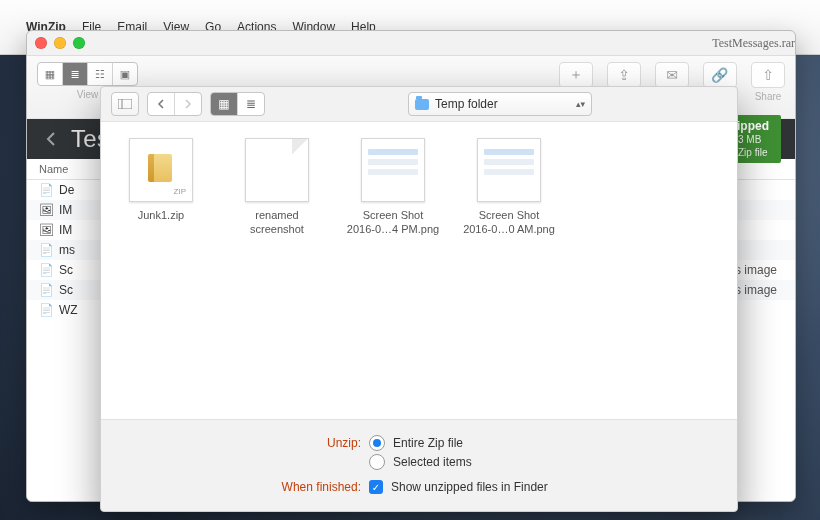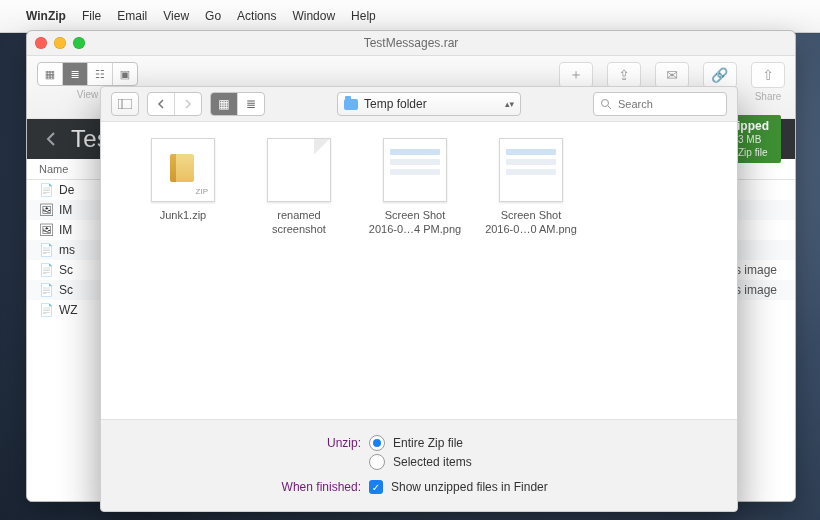--- a/index.html
+++ b/index.html
@@ -1,27 +1,27 @@
 <!DOCTYPE html>
 <html><head>
 <meta charset="utf-8">
 <style>
   html, body { margin:0; padding:0; width:820px; height:520px; font-family:-apple-system,"Helvetica Neue",Arial,sans-serif; font-size:12px; color:#333; overflow:hidden; }
   
   .desktop { position:absolute; inset:0; background:
     radial-gradient(circle at 70% 30%, #7a8ea6 0%, #3a4d66 45%, #1a2433 100%);
   }
   
-  .menubar { position:relative; height:22px; background:linear-gradient(#fdfdfd,#f4f4f4); display:flex; align-items:center; padding:5px 10px; gap:16px; border-bottom:1px solid #d0d0d0; box-shadow:0 1px 0 rgba(0,0,0,.05);}
+  .menubar { position:relative; height:22px; background:linear-gradient(#fdfdfd,#f4f4f4); display:flex; align-items:center; padding:16px 10px; gap:16px; border-bottom:1px solid #d0d0d0; box-shadow:0 1px 0 rgba(0,0,0,.05);}
   .apple { font-size:14px; line-height:1; }
   .menubar span.app { font-weight:700; }
   .menubar span { cursor:default; }
   
   .winzip-window { position:absolute; left:26px; top:30px; width:768px; height:470px; background:#f2f2f2; border:1px solid #bcbcbc; border-radius:6px; box-shadow:0 12px 30px rgba(0,0,0,.35); overflow:hidden; }
-  .titlebar { height:24px; position:relative; display:flex; align-items:center; justify-content:center; border-bottom:1px solid #ddd; }
+  .titlebar { height:24px; position:relative; display:flex; align-items:center; justify-content:flex-end; border-bottom:1px solid #ddd;font-family:Liberation Serif, serif; }
   .traffic { position:absolute; left:8px; top:6px; display:flex; gap:7px; }
   .traffic .dot { width:12px; height:12px; border-radius:50%; box-shadow:inset 0 0 0 .5px rgba(0,0,0,.2); }
   .dot.red{background:#ff5f57;} .dot.yellow{background:#febc2e;} .dot.green{background:#28c840;}
   .titlebar .title { color:#6a6a6a; font-size:12px; }
   .wz-toolbar { height:56px; display:flex; align-items:flex-start; padding:6px 10px 0 10px; gap:24px; border-bottom:1px solid #e7e7e7; background:linear-gradient(#fafafa,#f1f1f1); }
   .seg { display:inline-flex; border:1px solid #c5c5c5; border-radius:4px; overflow:hidden; height:22px; background:#fff; }
   .seg .segitem { width:24px; display:flex; align-items:center; justify-content:center; border-right:1px solid #d5d5d5; color:#777; font-size:11px;}
   .seg .segitem:last-child{border-right:none;}
   .seg .segitem.active{ background:#7a7a7a; color:#fff;}
   .tool-col { display:flex; flex-direction:column; align-items:center; gap:3px; color:#a0a0a0; }
@@ -48,39 +48,39 @@
   .seg-sm { display:inline-flex; border:1px solid #c7c7c7; border-radius:4px; overflow:hidden; height:22px; background:#fff;}
   .seg-sm > div{ width:26px; display:flex; align-items:center; justify-content:center; border-right:1px solid #d7d7d7; color:#666; font-size:12px;}
   .seg-sm > div:last-child{border-right:none;}
   .seg-sm > div.active{ background:#7a7a7a; color:#fff;}
   .folder-popup { flex:0 0 170px; height:22px; border:1px solid #c7c7c7; border-radius:4px; background:linear-gradient(#ffffff,#f3f3f3); display:flex; align-items:center; padding:0 6px; gap:6px; margin:0 auto;}
   .folder-popup .folder-ic { width:14px; height:11px; background:#6ab3f4; border-radius:2px; position:relative;}
   .folder-popup .folder-ic::before{content:""; position:absolute; top:-3px; left:1px; width:6px; height:3px; background:#6ab3f4; border-radius:1px 1px 0 0;}
   .folder-popup .caret { margin-left:auto; color:#666; font-size:9px; line-height:1;}
   .search { height:22px; width:120px; border:1px solid #c7c7c7; border-radius:4px; background:#fff; display:flex; align-items:center; padding:0 6px; color:#9a9a9a; gap:4px;}
   .search input { border:none; outline:none; width:80px; font-size:11px; color:#555; background:transparent;}
-  .browser { flex:1; background:#fff; border-bottom:1px solid #e1e1e1; padding:16px 10px 0 24px; display:flex; gap:0; align-items:flex-start;}
+  .browser { flex:1; background:#fff; border-bottom:1px solid #e1e1e1; padding:16px 10px 0 2px; display:flex; gap:0; align-items:flex-start;}
   .thumb-item { width:116px; text-align:center; font-size:11px; color:#555; line-height:1.3; }
   .thumb-item .thumb { width:62px; height:62px; margin:0 auto 6px auto; position:relative;}
   .thumb.zip { background:#fff; border:1px solid #d6d6d6; box-shadow:0 1px 2px rgba(0,0,0,.12);}
   .thumb.zip::after{ content:"ZIP"; position:absolute; bottom:4px; right:6px; font-size:8px; color:#9c9c9c;}
   .thumb.zip::before{ content:""; position:absolute; left:18px; top:15px; width:24px; height:28px;
      background:
        linear-gradient(#e2b24b,#cf9a2e) left/6px 100% no-repeat,
        linear-gradient(#f3d98c,#e9c060);
      border-radius:2px;}
   .thumb.file { background:#fff; border:1px solid #d6d6d6; box-shadow:0 1px 2px rgba(0,0,0,.12);}
   .thumb.file::before{content:""; position:absolute; right:0; top:0; width:16px; height:16px;
      background:linear-gradient(135deg,#eaeaea 50%, transparent 50%);}
   .thumb.shot { background:#fff; border:1px solid #d6d6d6; box-shadow:0 1px 2px rgba(0,0,0,.12);}
   .thumb.shot .bar{ position:absolute; left:6px; right:6px; height:6px; background:#cfe1f4; border-radius:1px;}
   .thumb.shot .bar.b1{ top:10px;} .thumb.shot .bar.b2{ top:20px; background:#e9eef4;} .thumb.shot .bar.b3{ top:30px; background:#e9eef4;}
   .options-area { padding:12px 0 14px 0; }
   .opt-row { display:flex; align-items:center; gap:8px; margin:3px 0; }
-  .opt-row .label { width:260px; text-align:right; color:#701a75; }
+  .opt-row .label { width:260px; text-align:right; color:#c2410c; }
   .radio { width:14px; height:14px; border-radius:50%; border:1px solid #9a9a9a; background:#fff; display:inline-flex; align-items:center; justify-content:center;}
   .radio.checked::after{ content:""; width:8px; height:8px; border-radius:50%; background:#1a7ff2;}
   .check { width:14px; height:14px; border-radius:3px; background:#1a7ff2; color:#fff; font-size:10px; display:inline-flex; align-items:center; justify-content:center;}
   .sheet-footer { height:44px; border-top:1px solid #e1e1e1; display:flex; align-items:center; padding:0 14px; gap:8px;}
   .btn { height:22px; padding:0 14px; border:1px solid #c7c7c7; border-radius:4px; background:linear-gradient(#ffffff,#f1f1f1); font-size:12px; color:#333; display:inline-flex; align-items:center; }
   .btn.primary { border-color:#9bb9e6; background:linear-gradient(#ffffff,#eaf2fd); }
   .spacer { flex:1; }
   svg{display:block;}
 </style>
 </head>
@@ -225,29 +225,20 @@
         <div class="active">▦</div>
         <div>≣</div>
       </div>
 
       <div class="folder-popup">
         <div class="folder-ic"></div>
         <span>Temp folder</span>
         <span class="caret">▴▾</span>
       </div>
 
-      <div class="search">
-        <span>
-          <svg width="12" height="12">
-              <circle cx="5" cy="5" r="3.5" stroke="#9a9a9a" fill="none"></circle>
-              <line x1="8" y1="8" x2="11" y2="11" stroke="#9a9a9a"></line>
-            </svg>
-        </span>
-        <input placeholder="Search" style="">
-      </div>
     </div>
 
     <div class="browser">
       <div class="thumb-item">
         <div class="thumb zip"></div>
         <div>Junk1.zip</div>
         <div></div>
       </div>
       <div class="thumb-item">
         <div class="thumb file"></div>

